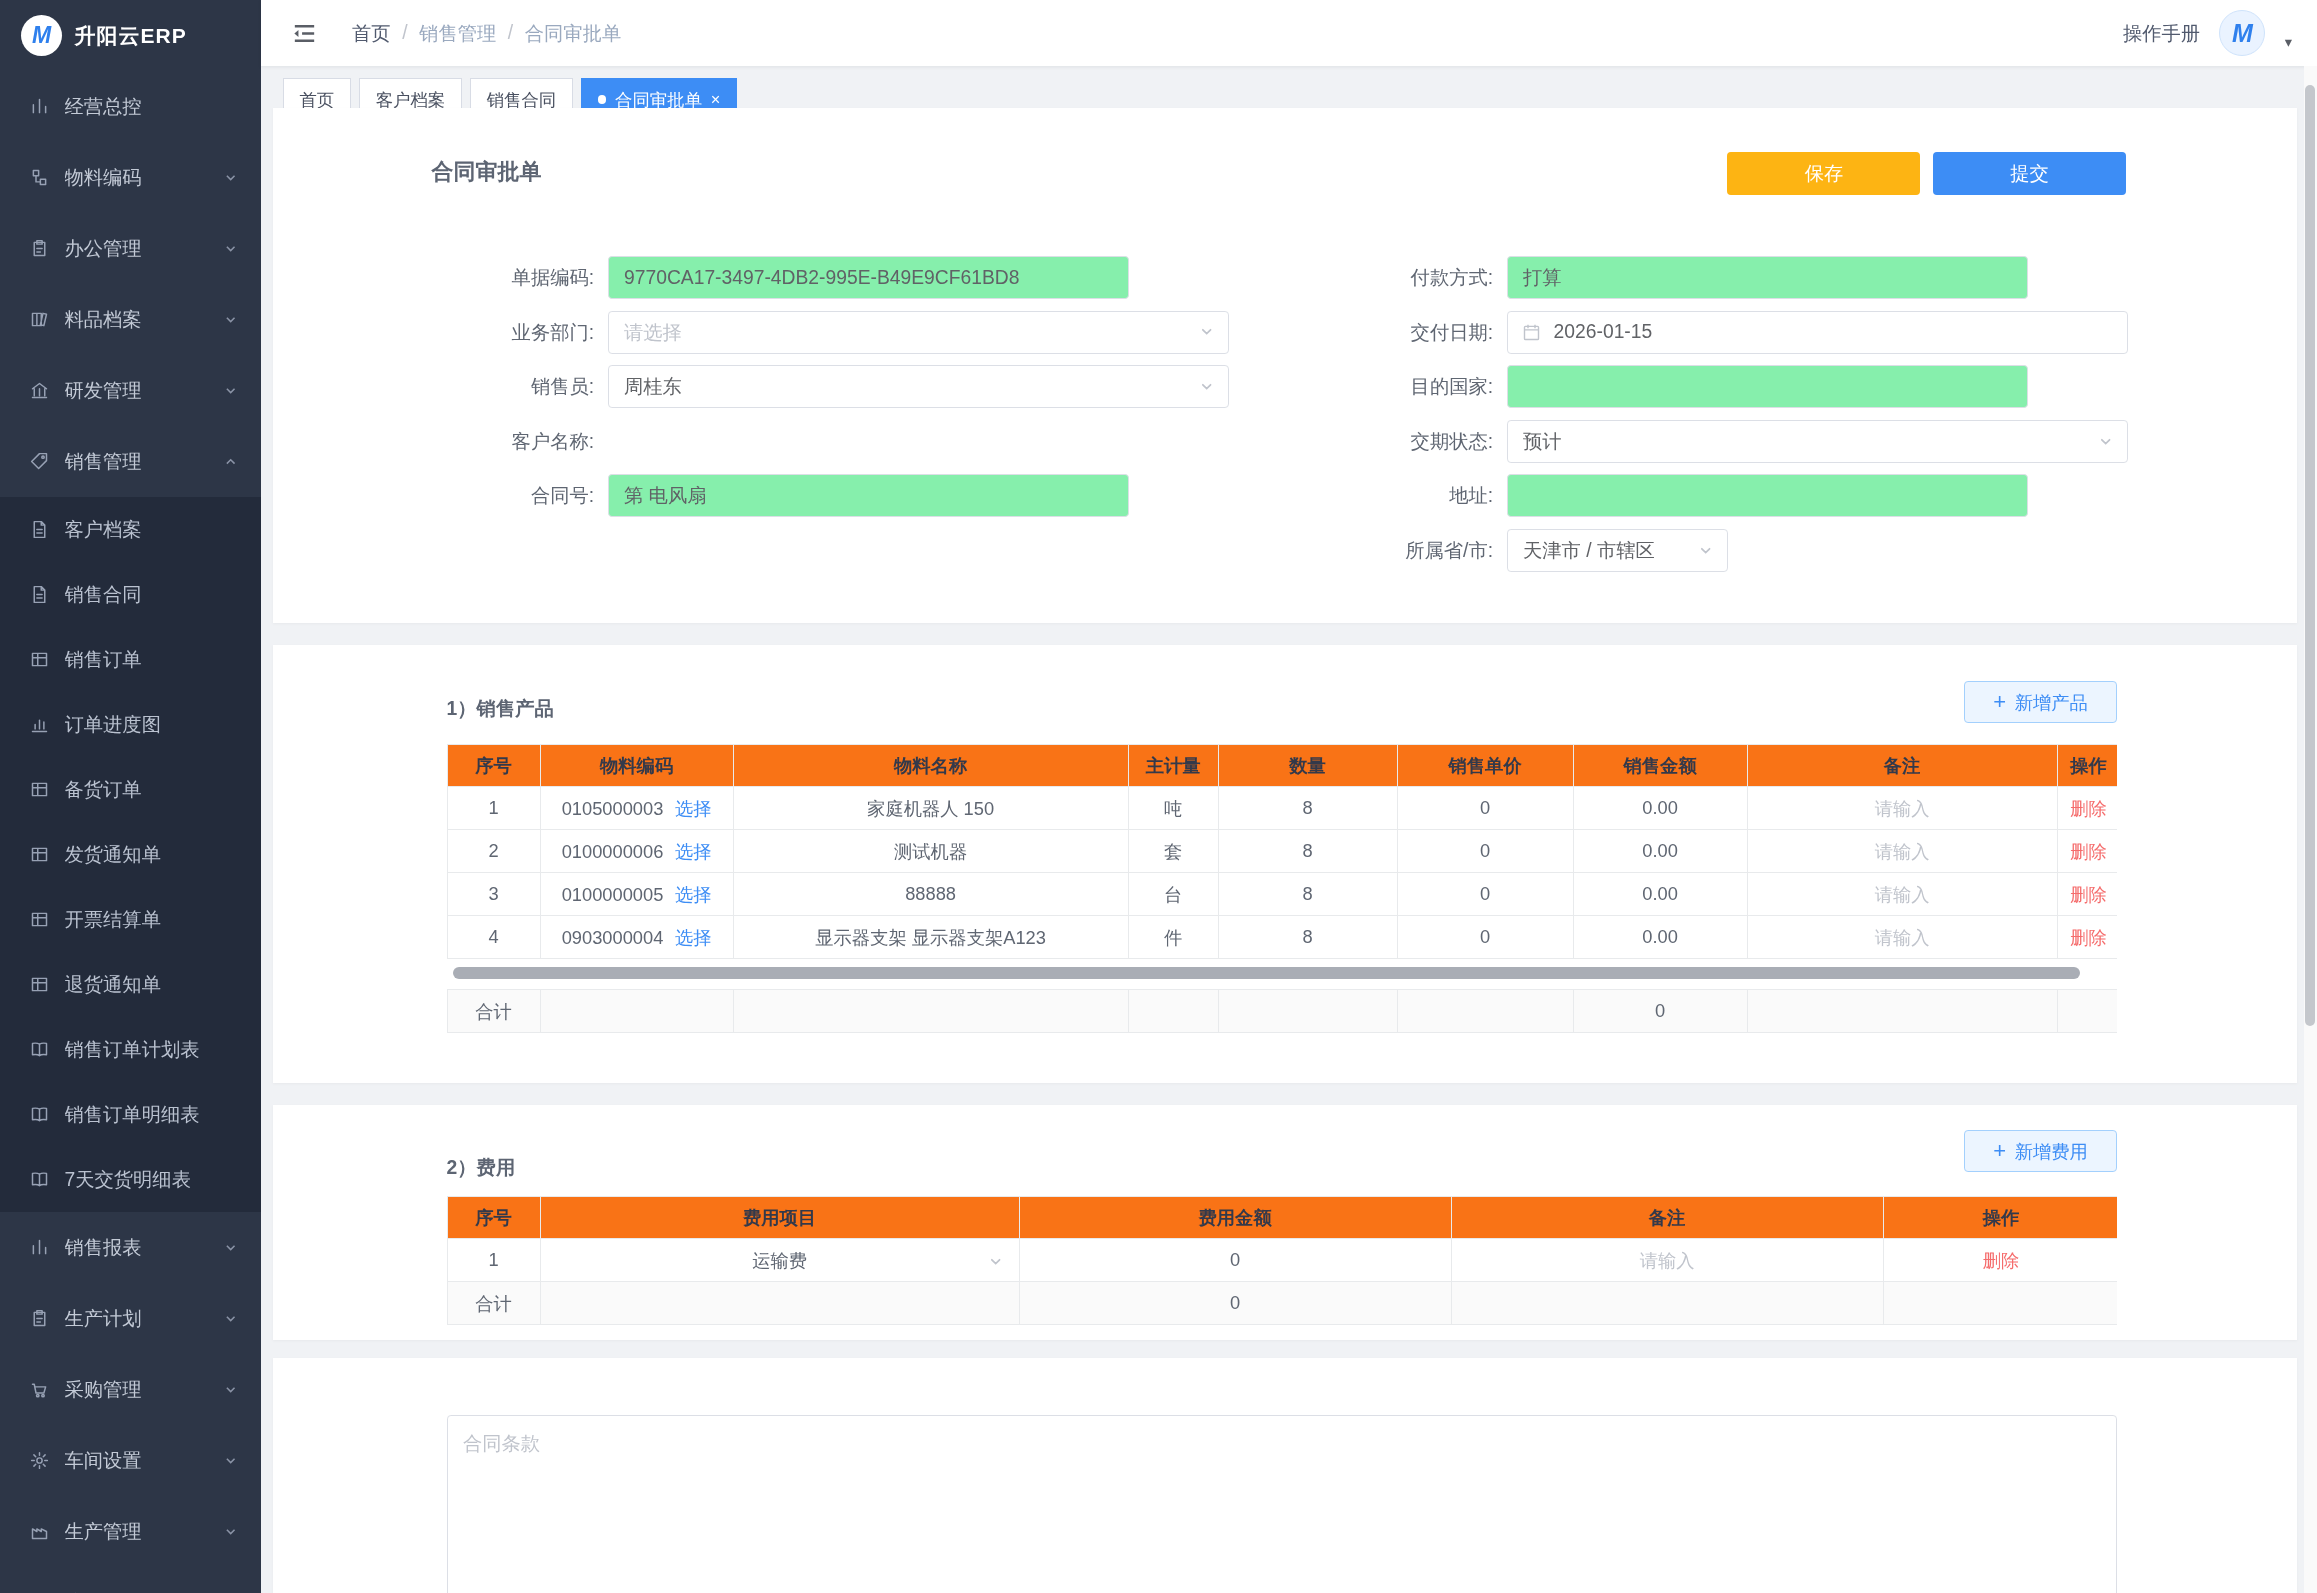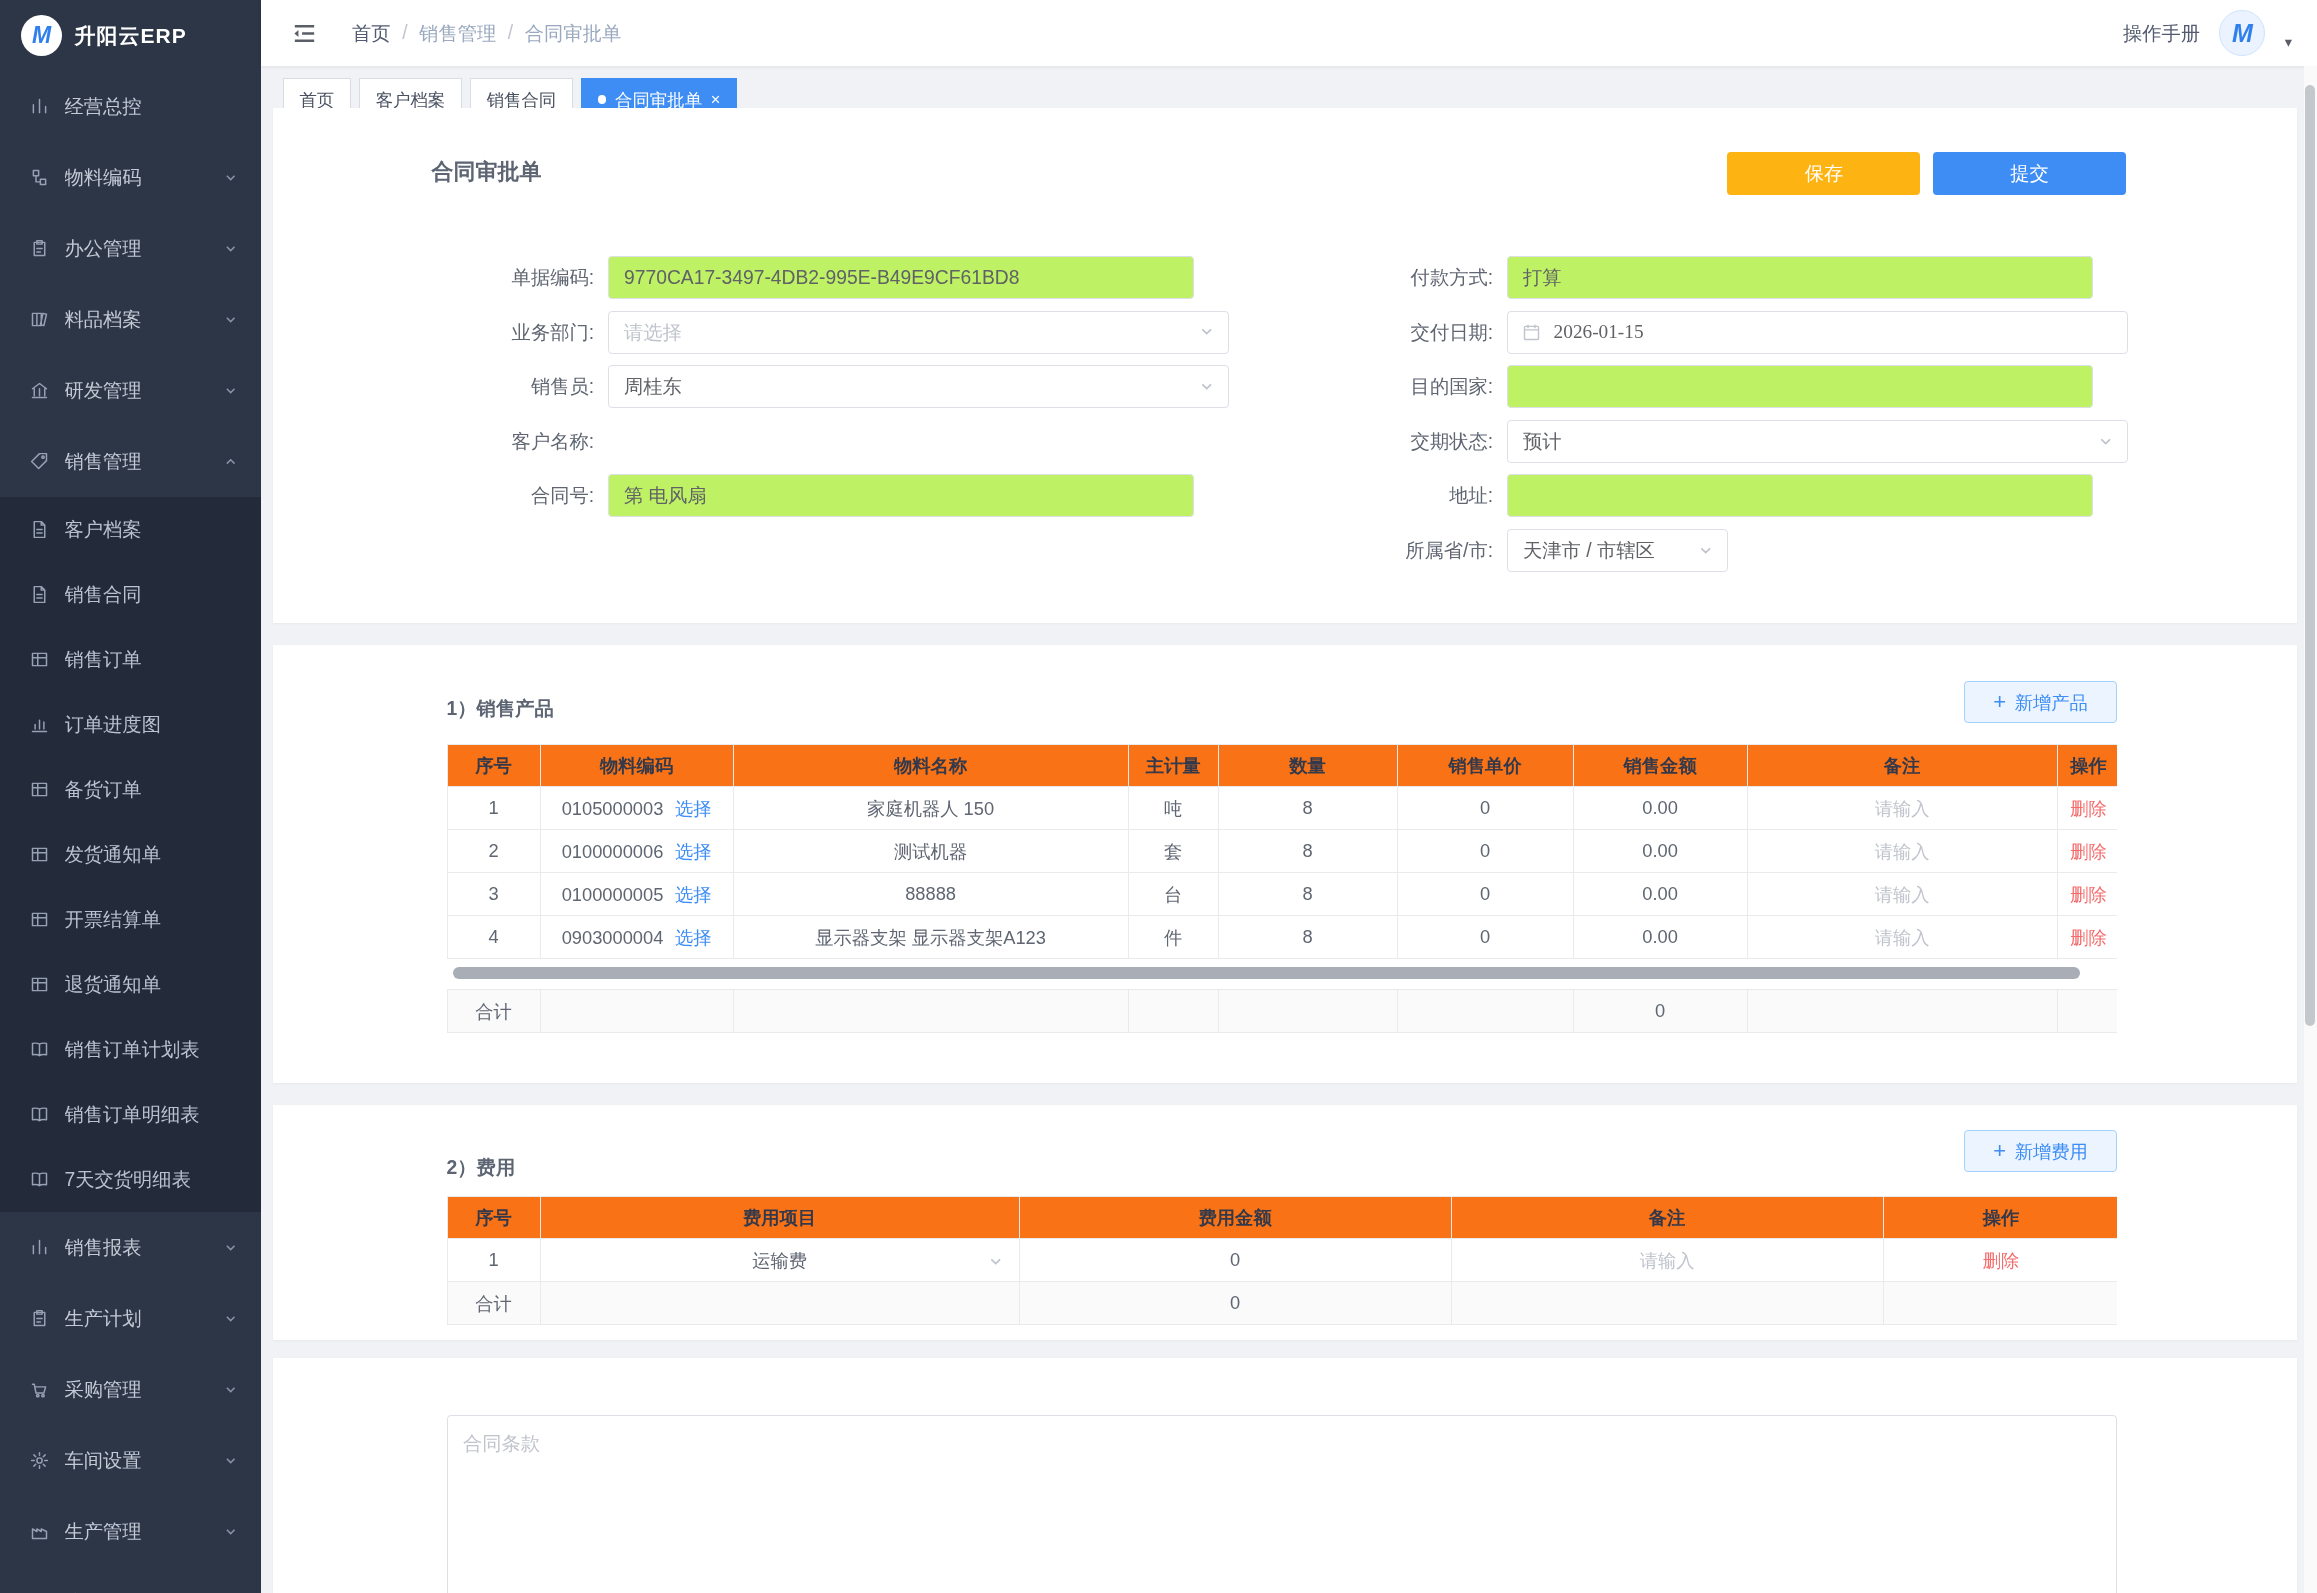--- a/index.html
+++ b/index.html
@@ -59,30 +59,30 @@
   .btn { width:193px; height:43px; border:none; border-radius:3.9px; font-size:19.3px; color:#ffffff;
     display:flex; align-items:center; justify-content:center; cursor:pointer; font-family:inherit; }
   .btn-save { background:#fdb413; }
   .btn-submit { background:#3d8df5; }
 
   .form-left  { position:absolute; left:0;    top:148px; }
   .form-right { position:absolute; left:899px; top:148px; }
   .form-row { display:flex; align-items:center; height:43px; margin-bottom:11.6px; }
   .form-label { width:335px; text-align:right; padding-right:13.5px; font-size:19.3px; color:#5f6672; white-space:nowrap; }
   .control { position:relative; width:621px; height:43px; display:flex; align-items:center; }
-  .tinput { width:586px; height:43px; border:1px solid #dcdfe6; border-radius:3.9px; padding:0 15.4px;
-    font-size:19.3px; color:#606266; background:#bef264; font-family:inherit; outline:none; }
+  .tinput { width:521px; height:43px; border:1px solid #dcdfe6; border-radius:3.9px; padding:0 15.4px;
+    font-size:19.3px; color:#606266; background:#86efac; font-family:inherit; outline:none; }
   .tinput::placeholder { color:#c0c4cc; }
   .tinput.disabled { width:547px; background:#f5f7fa; }
   .sel { width:621px; height:43px; border:1px solid #dcdfe6; border-radius:3.9px; padding:0 13.5px 0 15.4px;
     display:flex; align-items:center; justify-content:space-between; font-size:19.3px; color:#606266; background:#ffffff; cursor:pointer; }
   .sel .ph { color:#c0c4cc; }
   .sel.narrow { width:221px; }
   .chev svg { display:block; width:15.4px; height:15.4px; stroke:#c0c4cc; fill:none; stroke-width:1.8; stroke-linecap:round; }
-  .date-box { padding-left:46px; justify-content:flex-start; position:relative;font-family:Liberation Serif, serif; }
+  .date-box { padding-left:46px; justify-content:flex-start; position:relative; }
   .cal-icon { position:absolute; left:13.5px; top:10.6px; }
   .cal-icon svg { display:block; width:21px; height:21px; stroke:#c0c4cc; fill:none; stroke-width:1.6; }
   .inline-link { color:#3d8df5; font-size:19.3px; margin-left:29px; cursor:pointer; white-space:nowrap; }
 
   
   .section-title { position:absolute; left:174px; font-size:19.3px; color:#5d6573; }
   .add-btn { position:absolute; right:180px; width:153px; height:42px; background:#ecf5ff; border:1px solid #a3d0fd;
     border-radius:3.9px; color:#3d8df5; font-size:18.3px; display:flex; align-items:center; justify-content:center; gap:8.7px; cursor:pointer; }
   .add-btn .plus { font-size:22px; line-height:1; }
 

